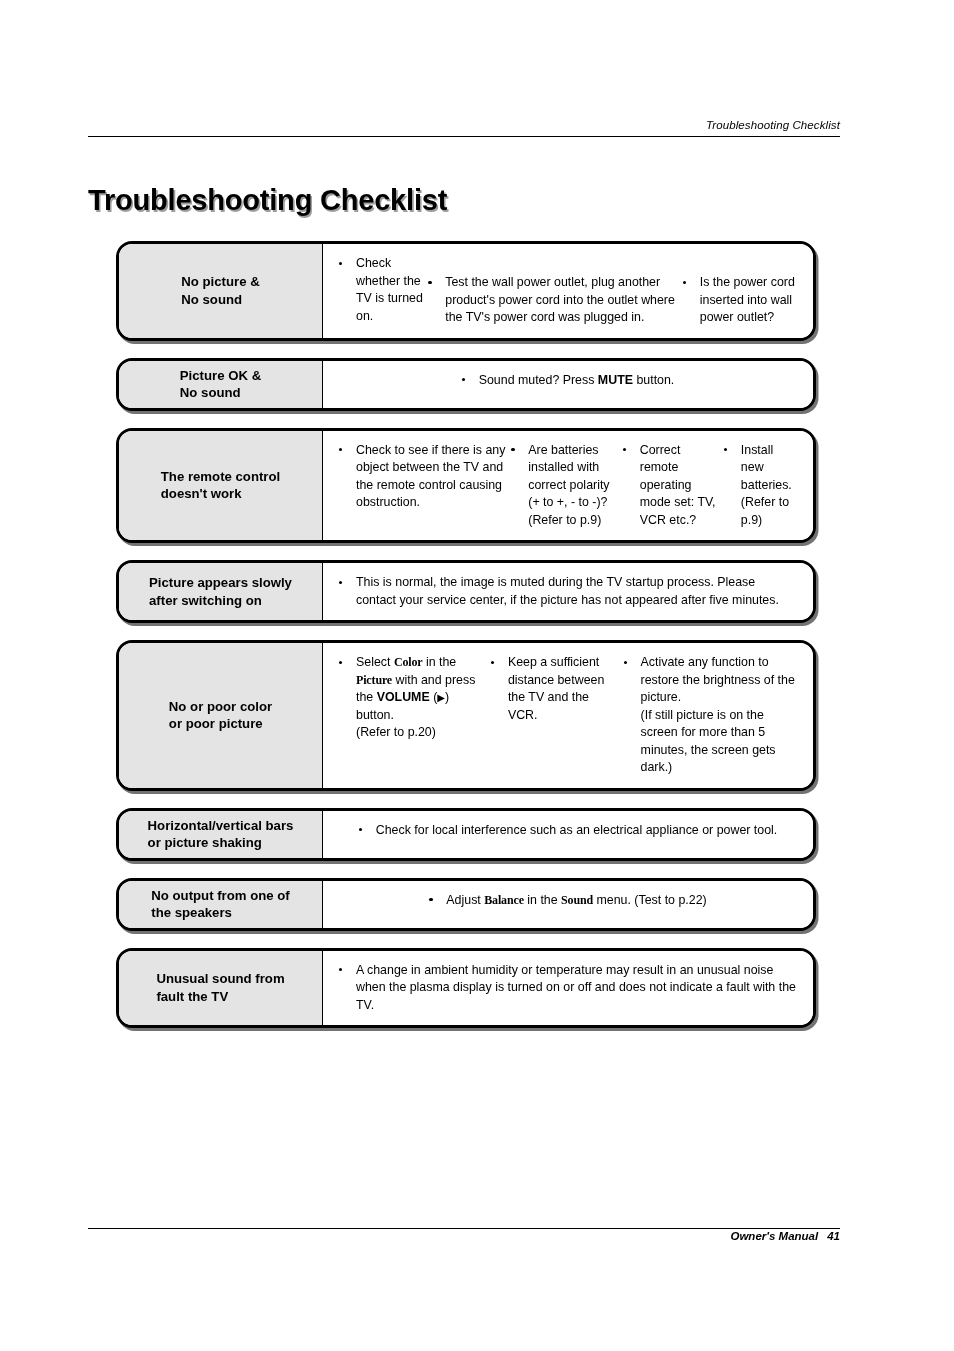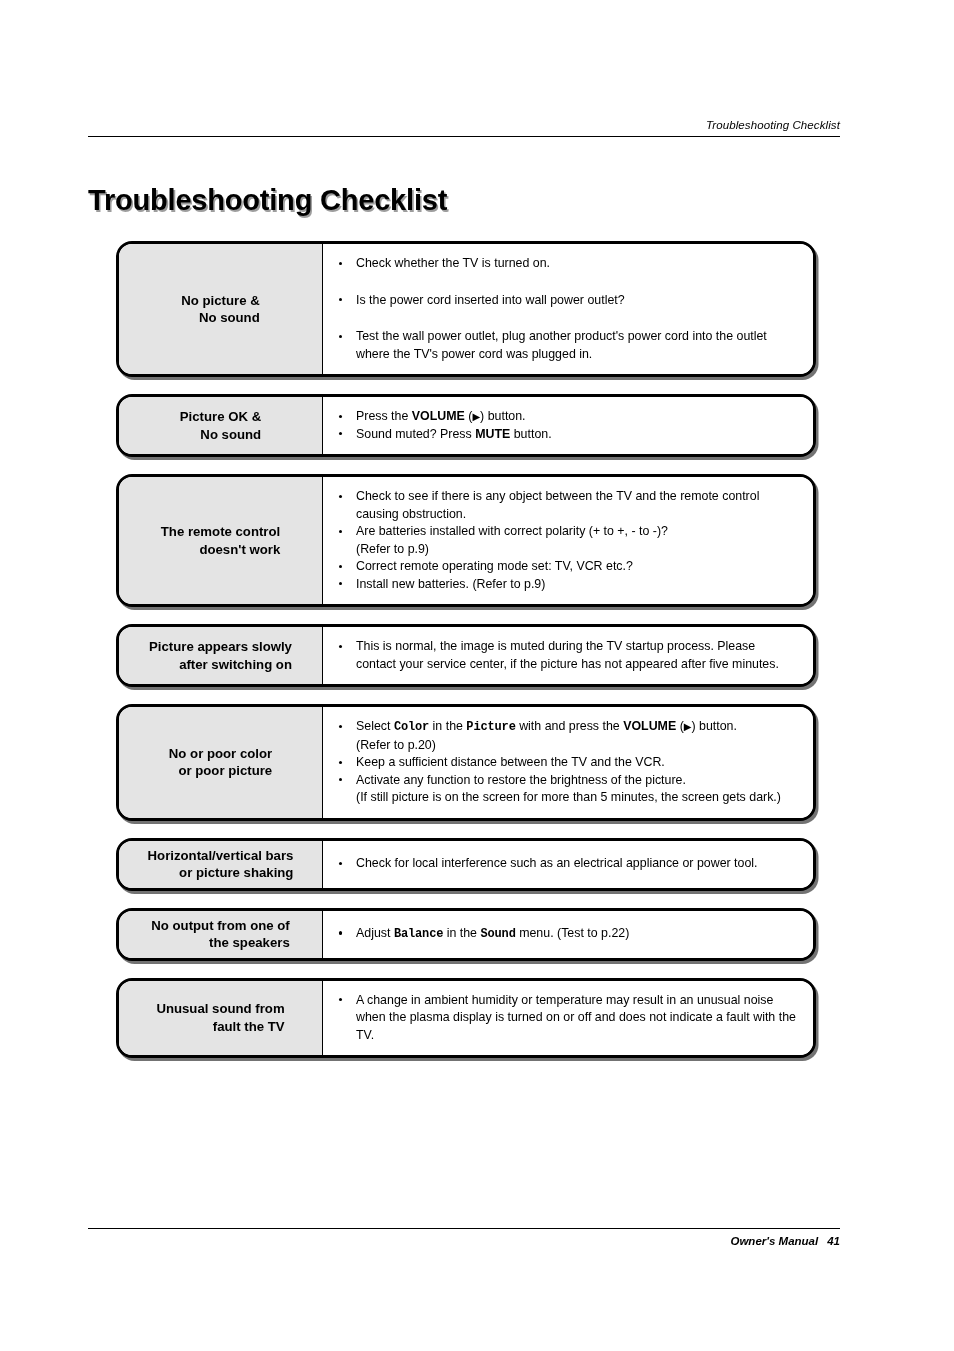--- a/index.html
+++ b/index.html
@@ -79,35 +79,35 @@
   .row:last-child { margin-bottom: 0; }
 
   .row-label {
     width: 204px;
     min-width: 204px;
     background: #e4e4e4;
     border-right: 1.5px solid #000;
     display: flex;
     align-items: center;
     justify-content: center;
-    text-align: right;
+    text-align: left;
     font-weight: bold;
     font-size: 13.2px;
     line-height: 17.5px;
     padding: 6px 8px;
     box-sizing: border-box;
   }
 
   .row-items {
     flex: 1;
     background: #ffffff;
     padding: 11px 16px 11px 14px;
     box-sizing: border-box;
     display: flex;
-    flex-direction: column;
+    flex-direction: row;
     justify-content: center;
   }
 
   .item {
     position: relative;
     padding-left: 19px;
     font-size: 12.4px;
     line-height: 17.5px;
     color: #000;
   }
@@ -125,21 +125,21 @@
 
   .item .sub {
     display: block;
   }
 
   
   b.kw { font-weight: bold; }
   
   b.kws {
     font-weight: bold;
-    font-family: Liberation Mono, monospace;
+    font-family: Liberation Serif, serif;
     font-size: 12.0px;
     letter-spacing: -0.15px;
   }
   .tri { font-size: 10px; line-height: 1; }
 
   
   .sp-lg .item + .item { margin-top: 19px; }
   .sp-md .item + .item { margin-top: 0; }
 
   
@@ -147,21 +147,20 @@
     position: absolute;
     left: 88px;
     top: 1216px;
     width: 752px;
   }
   .footer-rule {
     border-top: 1.6px solid #000;
     width: 752px;
   }
   .footer-label {
-    margin-top: 5px;
     text-align: right;
     font-style: italic;
     font-size: 11.5px;
     font-weight: bold;
     line-height: 14px;
   }
   .footer-label .pg { margin-left: 9px; }
 </style>
 </head>
 <body>
@@ -175,30 +174,29 @@
 
   <h1 class="page-title">Troubleshooting Checklist</h1>
 
   <div class="checklist" id="checklist">
       <div class="row sp-lg">
         <div class="row-label">
           <div><span>No picture &amp;</span><br><span>No sound</span></div>
         </div>
         <div class="row-items">
           <div class="item"><span class="bullet"></span><span><span>Check whether the TV is turned on.</span></span></div>
+          <div class="item"><span class="bullet"></span><span><span>Test the wall power outlet, plug another product's power cord into the outlet where the TV's power cord was plugged in.</span></span></div>
           <div class="item"><span class="bullet"></span><span><span>Is the power cord inserted into wall power outlet?</span></span></div>
-          <div class="item"><span class="bullet"></span><span><span>Test the wall power outlet, plug another product's power cord into the outlet where the TV's power cord was plugged in.</span></span></div>
         </div>
       </div>
       <div class="row sp-md">
         <div class="row-label">
           <div><span>Picture OK &amp;</span><br><span>No sound</span></div>
         </div>
         <div class="row-items">
-          <div class="item"><span class="bullet"></span><span><span>Press the </span><b class="kw">VOLUME</b><span> (</span><span class="tri">▶</span><span>) button.</span></span></div>
           <div class="item"><span class="bullet"></span><span><span>Sound muted? Press </span><b class="kw">MUTE</b><span> button.</span></span></div>
         </div>
       </div>
       <div class="row sp-md">
         <div class="row-label">
           <div><span>The remote control</span><br><span>doesn't work</span></div>
         </div>
         <div class="row-items">
           <div class="item"><span class="bullet"></span><span><span>Check to see if there is any object between the TV and the remote control causing obstruction.</span></span></div>
           <div class="item"><span class="bullet"></span><span><span>Are batteries installed with correct polarity (+ to +, - to -)?</span></span><span class="sub">(Refer to p.9)</span></div>

